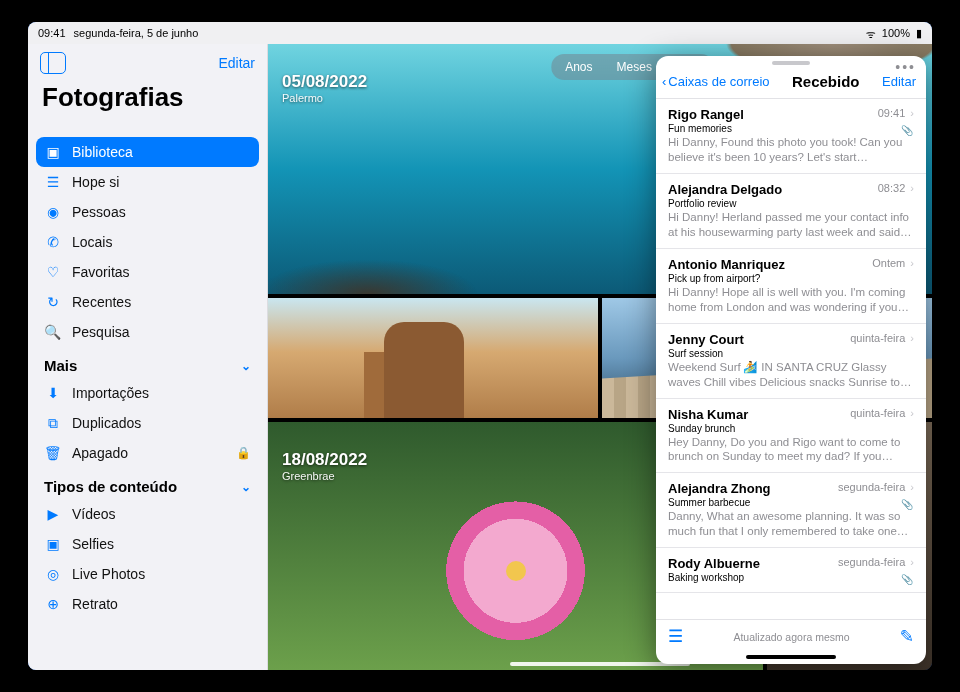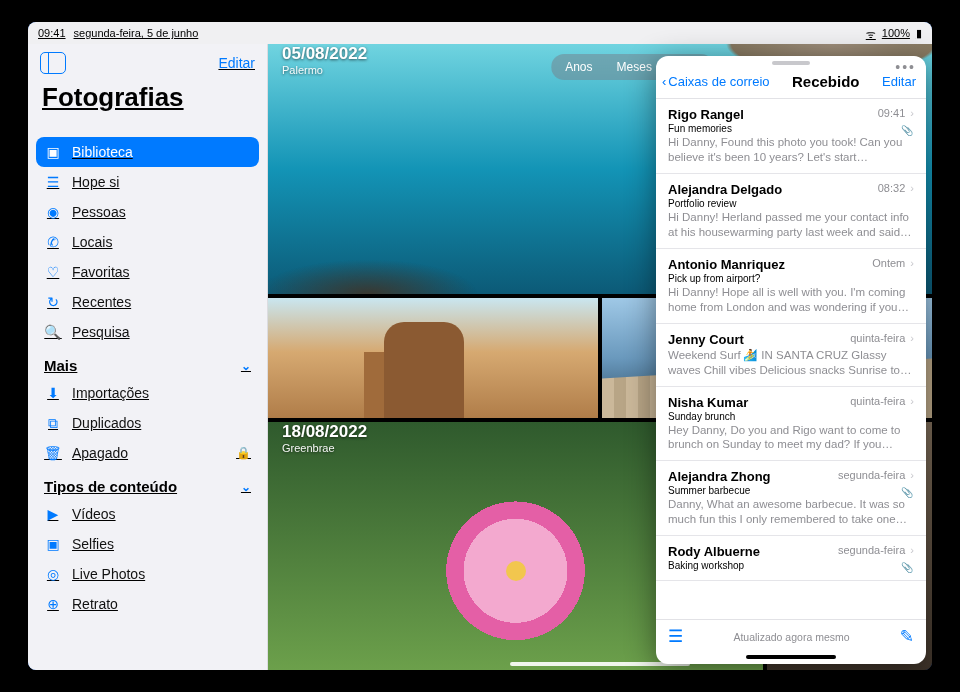--- a/index.html
+++ b/index.html
@@ -11,21 +11,20 @@
     position: relative;
     border-radius: 38px;
   }
   .frame {
     position: absolute; inset: 22px 28px;
     background: #3b82f6;
     border-radius: 8px;
     overflow: hidden;
     display: flex;
     flex-direction: column;
-    text-decoration: underline;
   }
   
   .statusbar {
     height: 22px;
     background: #f0f0f2;
     display: flex;
     align-items: center;
     justify-content: space-between;
     font-size: 11px;
     padding: 0 10px;
@@ -96,21 +95,21 @@
   }
   .p-rock { background: linear-gradient(180deg,#c9e6f0 0%, #d6a971 45%, #b07d49 100%); }
   .p-rock::after { content:""; position:absolute; left:35%; top:20%; width:80px; height:100%; background:#8b5a32; border-radius: 20px 20px 0 0; box-shadow: -40px 10px 0 -20px #a06b3b; }
   .p-town { background: linear-gradient(180deg,#9fc8e6 0%, #6a99bd 50%, #2a4a62 100%); }
   .p-town::after { content:""; position:absolute; left:0; right:0; bottom:0; height:55%; background: repeating-linear-gradient(90deg,#cbb89a 0 12px,#b8a586 12px 24px); clip-path: polygon(0 40%, 100% 10%, 100% 100%, 0 100%); }
   .p-flower { background: radial-gradient(circle at 50% 60%, #f3a9cf 0 18%, #e45fa6 18% 24%, transparent 24%), linear-gradient(180deg,#2f5a2d,#6ca04b); }
   .p-flower::before { content:""; position:absolute; left:calc(50% - 10px); top:calc(60% - 10px); width:20px; height:20px; background:#f2c64e; border-radius:50%; }
   .p-sidebk { background: linear-gradient(180deg,#7b6a57,#3f342a); }
 
   .date-chip {
-    position: absolute; left: 14px; top: 0; color: #fff;
+    position: absolute; left: 14px; top: 28px; color: #fff;
     text-shadow: 0 1px 3px rgba(0,0,0,.6);
   }
   .date-chip .d { font-weight: 700; font-size: 17px; }
   .date-chip .loc { font-size: 11px; opacity: .95; }
 
   .segmented {
     position: absolute; top: 10px; left: 50%; transform: translateX(-30%);
     display: flex; background: rgba(120,120,128,.45); backdrop-filter: blur(6px);
     border-radius: 14px; height: 26px; align-items: center; padding: 2px;
     font-size: 12px; color: #fff;
@@ -333,38 +332,39 @@
             <span class="time">Ontem <span class="chev">›</span></span>
           </div>
           <div class="subj">Pick up from airport?</div>
           <div class="prev">Hi Danny! Hope all is well with you. I'm coming home from London and was wondering if you…</div>
         </div>
         <div class="mail-row">
           <div class="top">
             <span class="sender">Jenny Court</span>
             <span class="time">quinta-feira <span class="chev">›</span></span>
           </div>
+          <div class="subj">Surf session</div>
           <div class="prev">Weekend Surf 🏄 IN SANTA CRUZ Glassy waves Chill vibes Delicious snacks Sunrise to s…</div>
         </div>
         <div class="mail-row">
           <div class="top">
             <span class="sender">Nisha Kumar</span>
             <span class="time">quinta-feira <span class="chev">›</span></span>
           </div>
           <div class="subj">Sunday brunch</div>
           <div class="prev">Hey Danny, Do you and Rigo want to come to brunch on Sunday to meet my dad? If you two…</div>
         </div>
         <div class="mail-row">
           <div class="top">
             <span class="sender">Alejandra Zhong</span>
             <span class="time">segunda-feira <span class="chev">›</span></span>
           </div>
           <span class="attach" style="position:absolute;right:12px;top:26px;">📎</span>
           <div class="subj">Summer barbecue</div>
-          <div class="prev">Danny, What an awesome barbecue. It was so much fun this I only remembered to take one…</div>
+          <div class="prev">Danny, What an awesome planning. It was so much fun that I only remembered to take one…</div>
         </div>
         <div class="mail-row">
           <div class="top">
             <span class="sender">Rody Albuerne</span>
             <span class="time">segunda-feira <span class="chev">›</span></span>
           </div>
           <span class="attach" style="position:absolute;right:12px;top:26px;">📎</span>
           <div class="subj">Baking workshop</div>
           <div class="prev"></div>
         </div>

